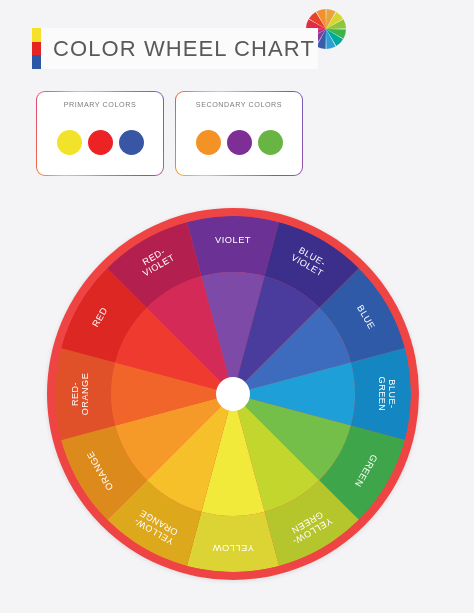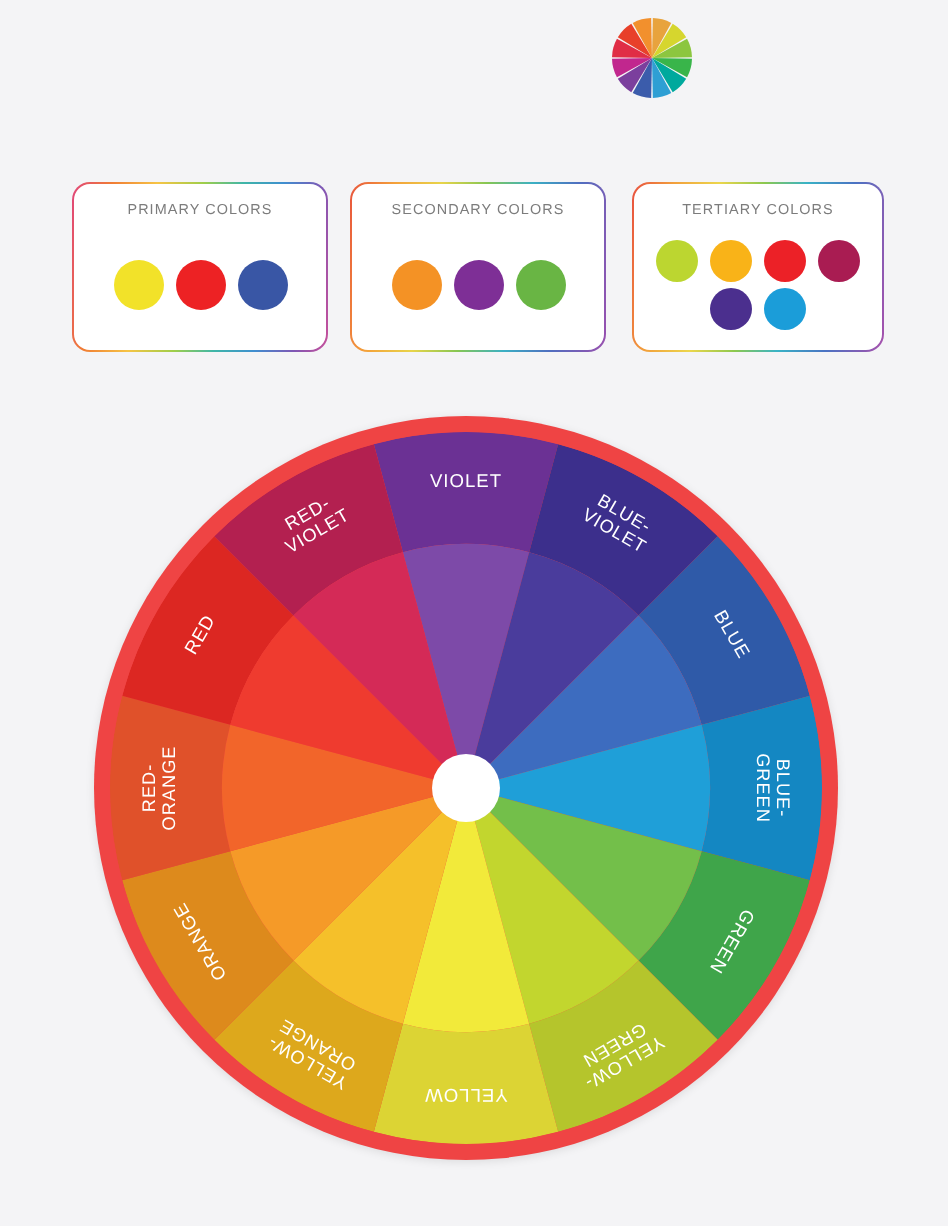--- a/index.html
+++ b/index.html
@@ -159,20 +159,28 @@
         <path d="M 21 21 L 30.635073482034308 38.52613360087727 A 20 20 0 0 1 21.41884839766714 40.99561366949691 Z" fill="#2e9fd4"></path>
         <path d="M 21 21 L 20.581151602332856 40.99561366949691 A 20 20 0 0 1 11.3649265179657 38.52613360087727 Z" fill="#3b5cab"></path>
         <path d="M 21 21 L 10.6394598125374 38.10728520321013 A 20 20 0 0 1 3.8927147967898676 31.360540187462604 Z" fill="#7b3f9d"></path>
         <path d="M 21 21 L 3.473866399122734 30.63507348203431 A 20 20 0 0 1 1.0043863305030882 21.418848397667134 Z" fill="#c1278e"></path>
         <path d="M 21 21 L 1.0043863305030882 20.581151602332863 A 20 20 0 0 1 3.4738663991227305 11.364926517965692 Z" fill="#e02d46"></path>
         <path d="M 21 21 L 3.892714796789864 10.639459812537401 A 20 20 0 0 1 10.639459812537394 3.8927147967898676 Z" fill="#e8402a"></path>
         <path d="M 21 21 L 11.36492651796568 3.4738663991227376 A 20 20 0 0 1 20.581151602332866 1.0043863305030882 Z" fill="#f2902d"></path>
       </svg>
   </div>
 
+  <div id="title-bar">
+    <div id="title-swatch">
+      <span style="background: rgb(245, 225, 42);"></span>
+      <span style="background: rgb(229, 37, 34);"></span>
+      <span style="background: rgb(42, 87, 166);"></span>
+    </div>
+    <div id="page-title">COLOR WHEEL CHART</div>
+  </div>
 
 </div>
 
 <div id="legend-row">
 
   <div class="legend-box" id="box-secondary">
     <div class="legend-box-inner">
       <div class="legend-title">SECONDARY COLORS</div>
       <div class="swatch-grid">
           <div class="swatch big" style="background: rgb(244, 146, 37);"></div>
@@ -186,33 +194,20 @@
     <div class="legend-box-inner">
       <div class="legend-title">PRIMARY COLORS</div>
       <div class="swatch-grid">
           <div class="swatch big" style="background: rgb(242, 226, 41);"></div>
           <div class="swatch big" style="background: rgb(237, 34, 36);"></div>
           <div class="swatch big" style="background: rgb(57, 86, 165);"></div>
         </div>
     </div>
   </div>
 
-  <div class="legend-box" id="box-tertiary">
-    <div class="legend-box-inner">
-      <div class="legend-title">TERTIARY COLORS</div>
-      <div class="swatch-grid">
-          <div class="swatch small" style="background: rgb(188, 214, 48);"></div>
-          <div class="swatch small" style="background: rgb(249, 179, 24);"></div>
-          <div class="swatch small" style="background: rgb(236, 33, 39);"></div>
-          <div class="swatch small" style="background: rgb(169, 28, 82);"></div>
-          <div class="swatch small" style="background: rgb(75, 47, 142);"></div>
-          <div class="swatch small" style="background: rgb(27, 157, 217);"></div>
-        </div>
-    </div>
-  </div>
 
 </div>
 
 <div id="wheel-section">
   <div id="wheel-outer">
     <div id="wheel">
       <svg width="356" height="356" viewBox="0 0 356 356" id="wheel-svg">
           <path d="M 131.93020997175128 6.065202920545829 A 178 178 0 0 1 224.0697900282487 6.065202920545829 L 209.57592350250752 60.157049192733666 A 122 122 0 0 0 146.42407649749245 60.157049192733666 Z" fill="#6b3194"></path>
           <path d="M 178 178 L 146.42407649749245 60.157049192733666 A 122 122 0 0 1 209.57592350250752 60.157049192733666 Z" fill="#7d4aa8"></path>
           <path d="M 224.0697900282487 6.065202920545829 A 178 178 0 0 1 303.86500705120545 52.13499294879455 L 264.2670273047588 91.73297269524122 A 122 122 0 0 0 209.57592350250752 60.157049192733666 Z" fill="#3c2f8c"></path>

